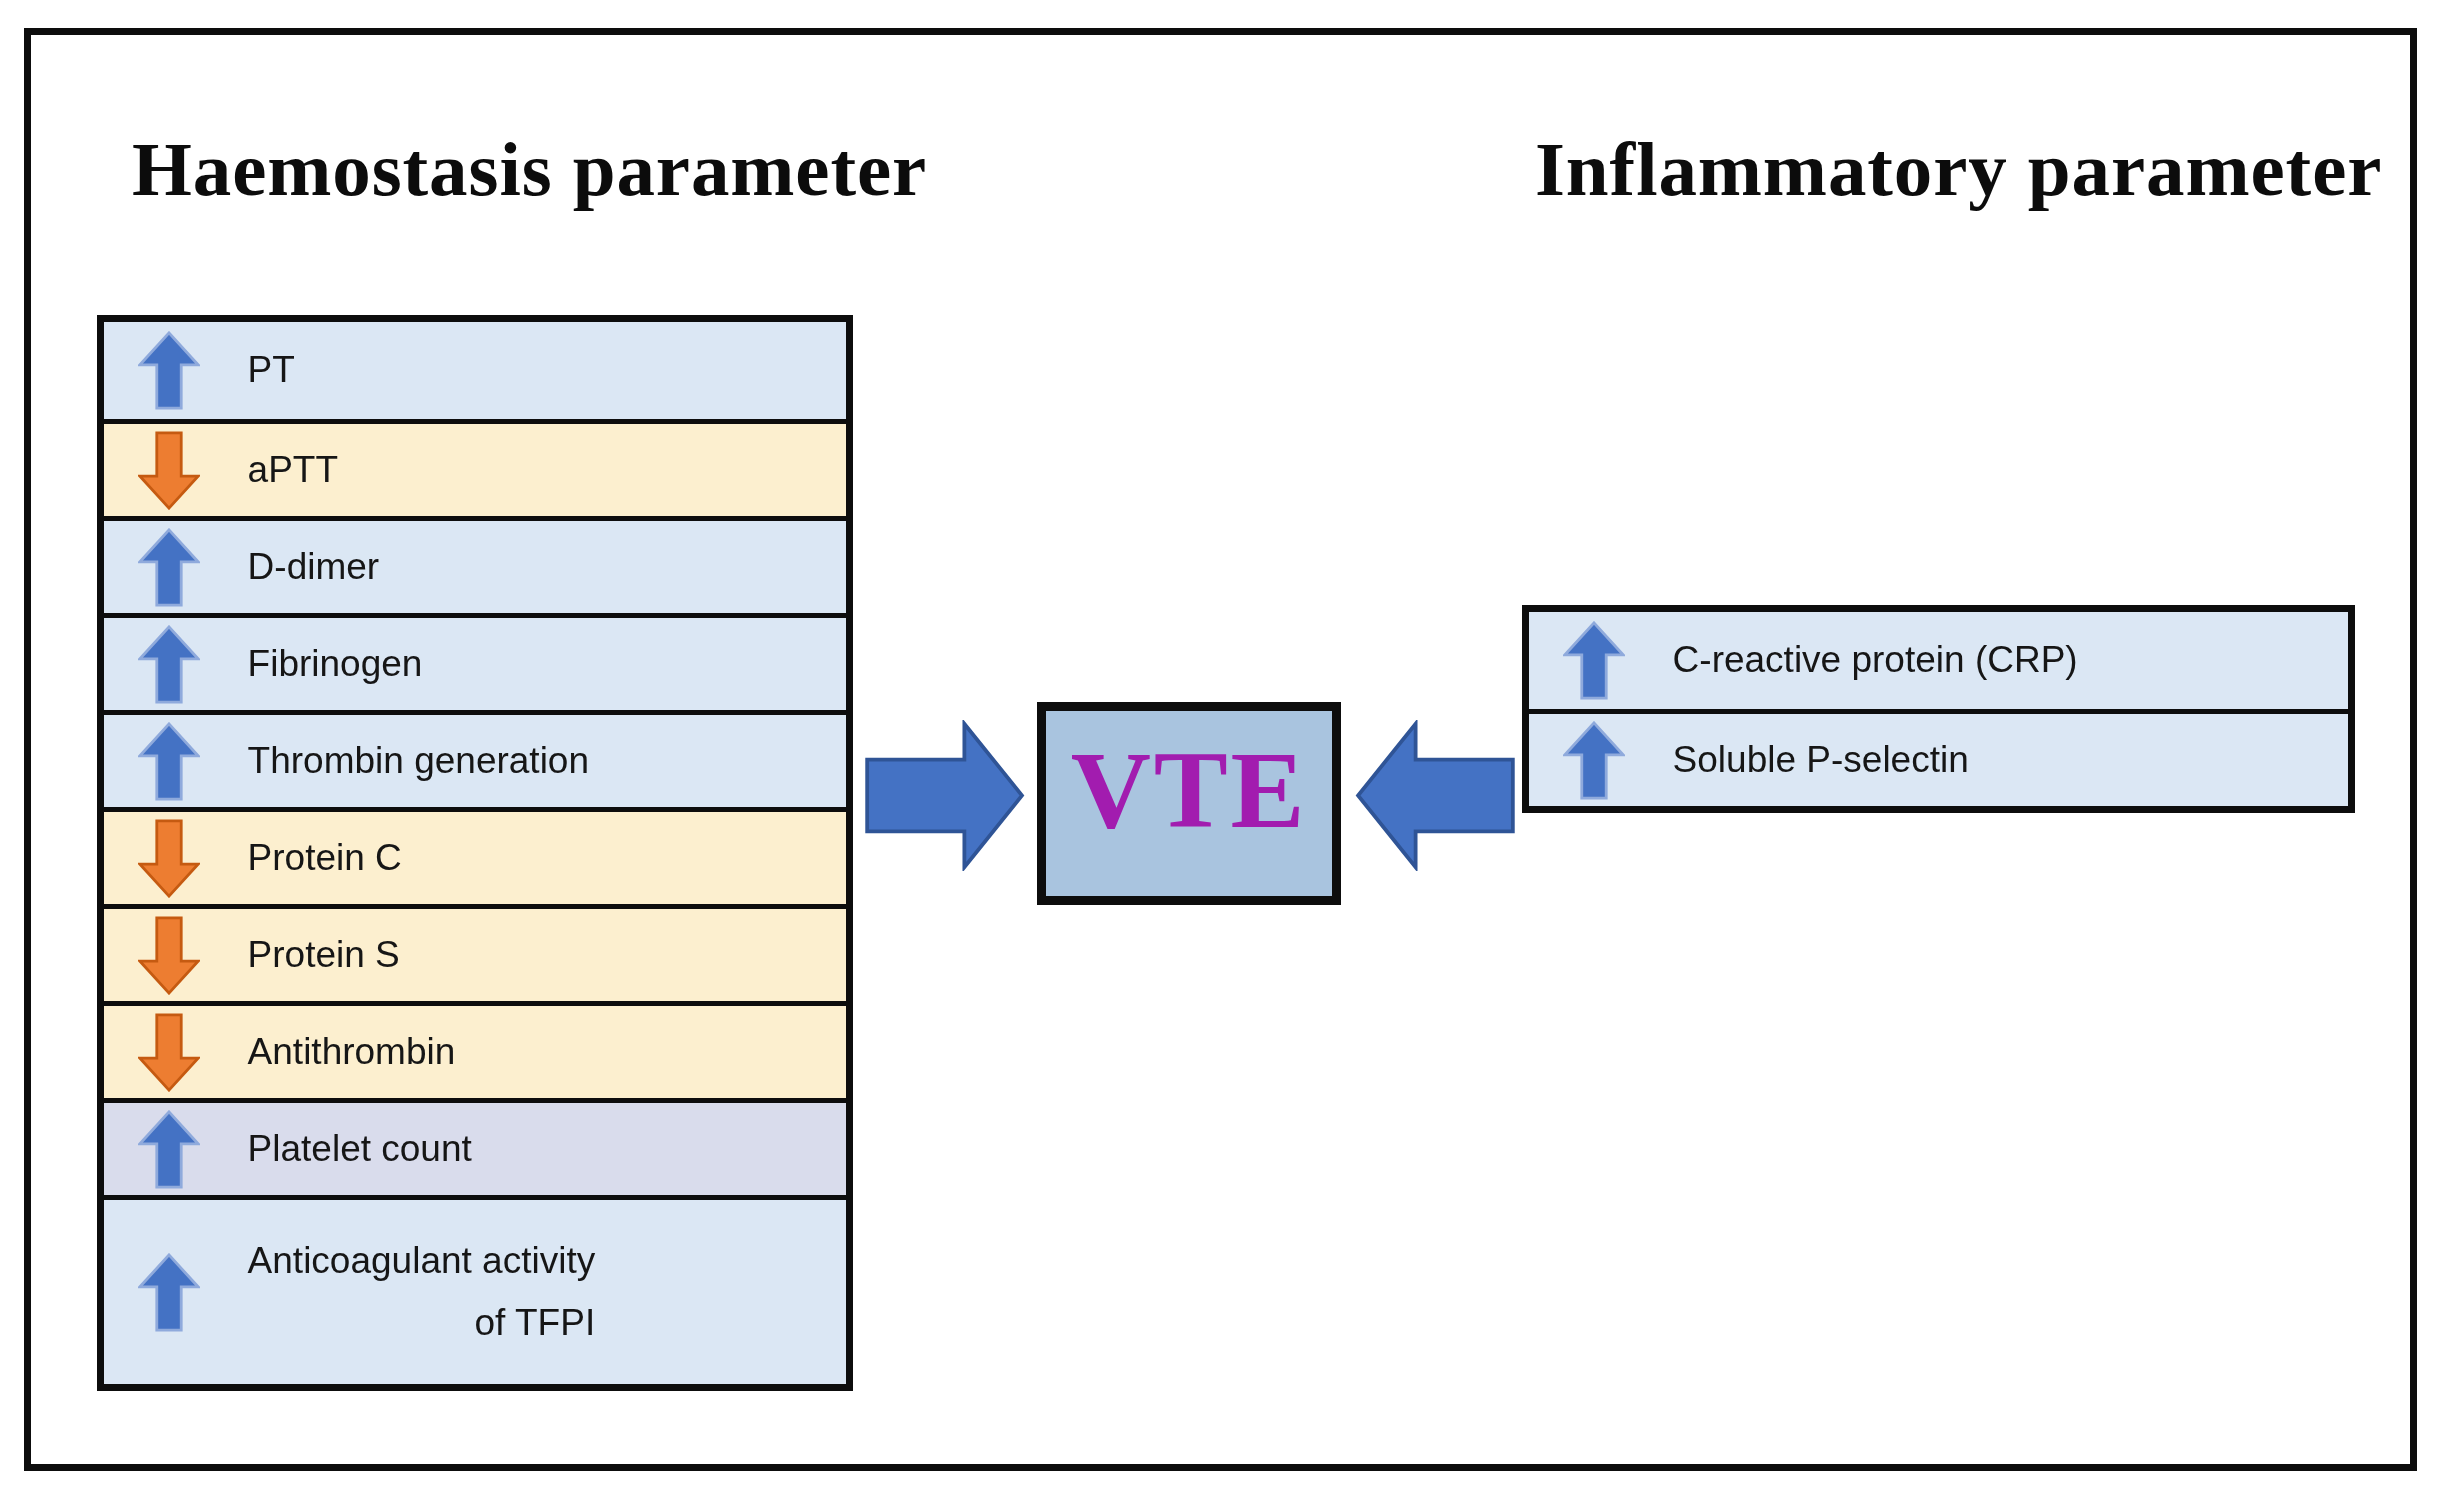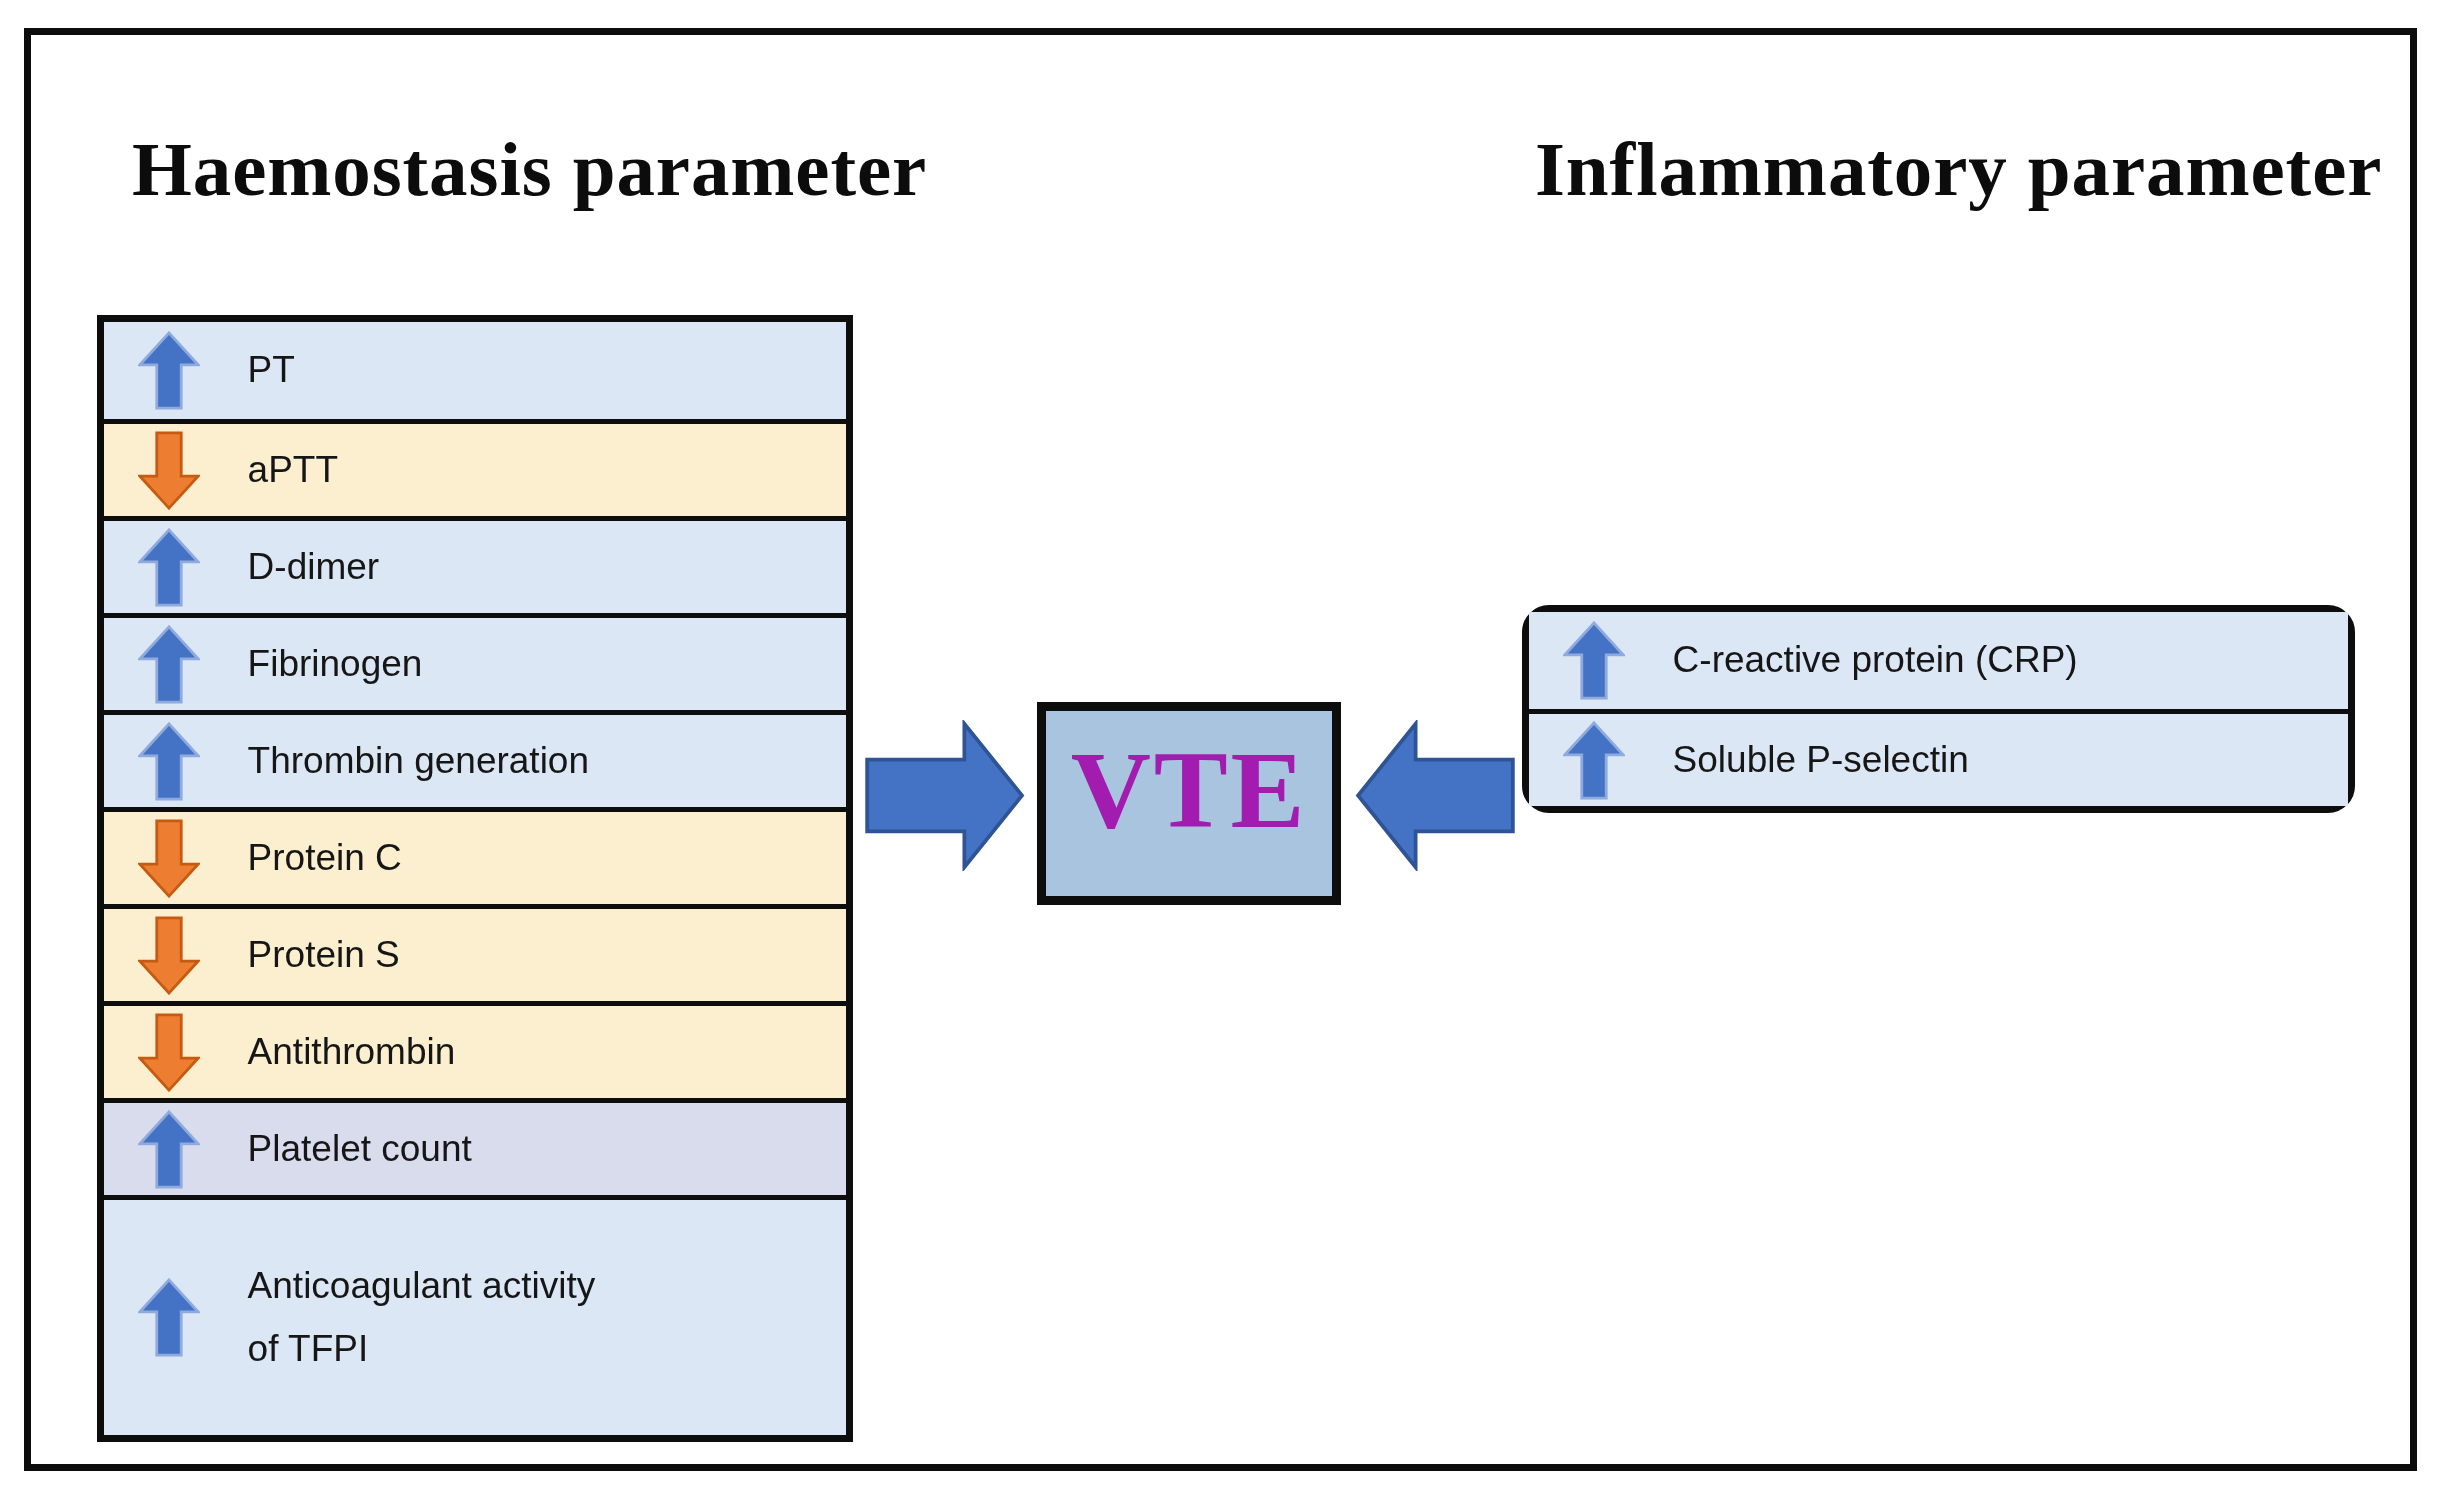--- a/index.html
+++ b/index.html
@@ -17,28 +17,28 @@
     color:#0c0c0c; letter-spacing:0.9px;
   }
   #left-title  { left:132px;  width:775px; }
   #right-title { left:1535px; width:794px; }
 
   .ptable {
     position:absolute; border:7.6px solid var(--line); box-sizing:border-box;
     display:flex; flex-direction:column;
   }
   #left-table  { left:97px;  top:315px; width:756px; }
-  #right-table { left:1522px; top:605px; width:833px;border-radius:27px; }
+  #right-table { left:1522px; top:605px; width:833px; }
 
   .prow {
     display:flex; align-items:center; box-sizing:border-box;
     border-top:5.7px solid var(--line); height:97px;
   }
   .prow:first-child { border-top:none; }
-  #left-table  .prow.tall { height:240px; }
+  #left-table  .prow.tall { height:189px;text-align:right; }
   #right-table .prow.tall { height:196px; }
 
   .bg-blue     { background:var(--row-blue); }
   .bg-cream    { background:var(--row-cream); }
   .bg-lavender { background:var(--row-lavender); }
 
   .arrow-wrap { flex:0 0 auto; margin-left:24.6px; width:81px;
                 display:flex; justify-content:center; align-items:center; }
   .arrow-wrap svg { display:block; }
   .label { margin-left:38px; font-size:37px; line-height:1.68; color:#161616; }

